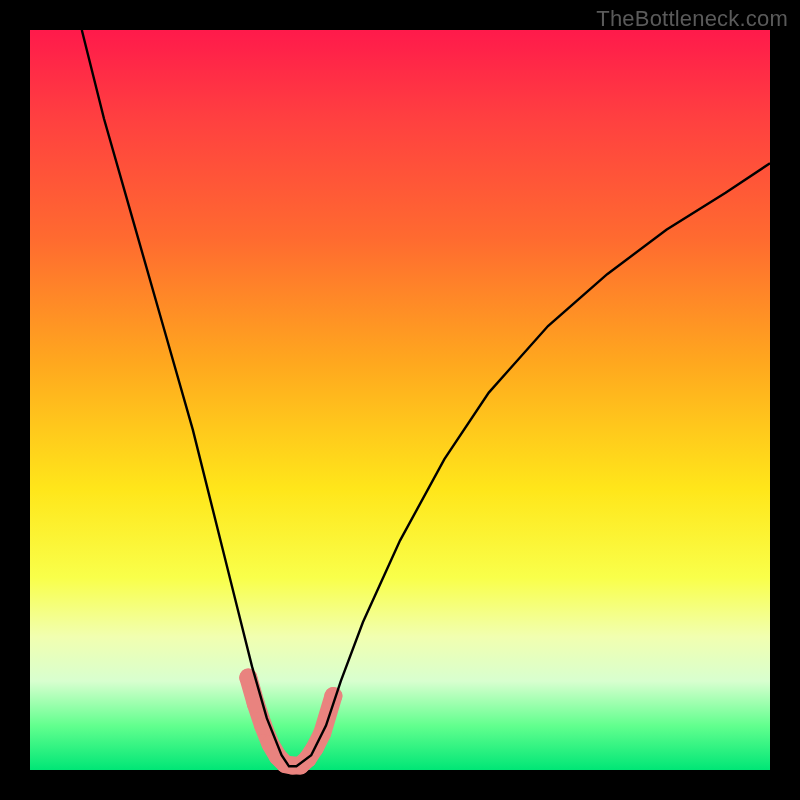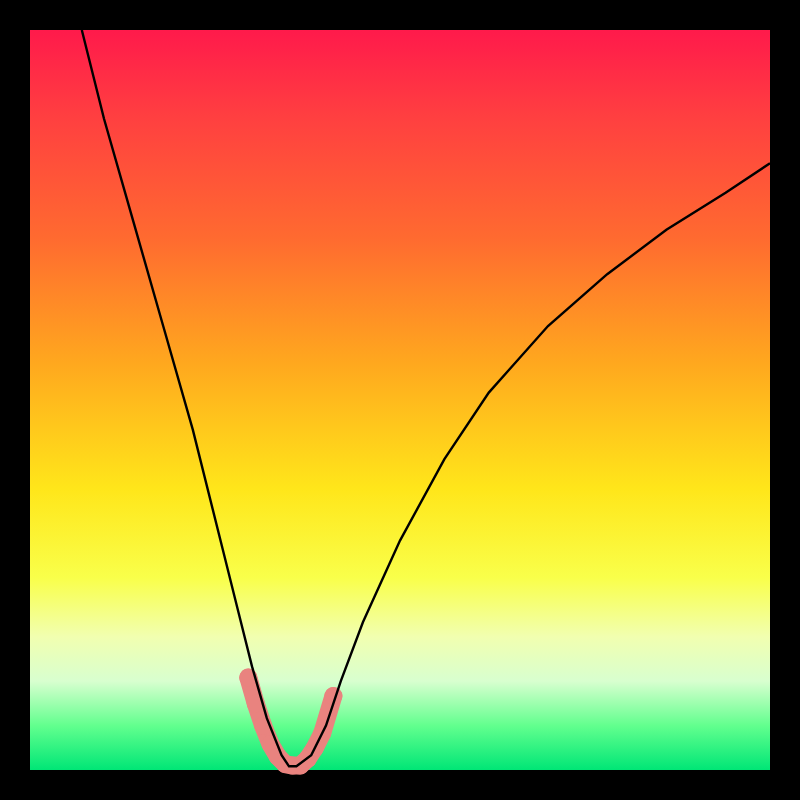--- a/index.html
+++ b/index.html
@@ -72,13 +72,14 @@
           <circle cx="262.7" cy="735.6" r="9" fill="#e9837f"></circle>
           <circle cx="270.1" cy="735.6" r="9" fill="#e9837f"></circle>
           <circle cx="277.5" cy="728.9" r="9" fill="#e9837f"></circle>
           <circle cx="284.9" cy="717.8" r="9" fill="#e9837f"></circle>
           <circle cx="292.3" cy="703.0" r="9" fill="#e9837f"></circle>
           <circle cx="303.4" cy="666.0" r="9" fill="#e9837f"></circle>
         </g>
       <path id="curve-path" fill="none" stroke="#000" stroke-width="2.4" d="M51.8 0.0 L74.0 88.8 L103.6 192.4 L133.2 296.0 L162.8 399.6 L192.4 518.0 L207.2 577.2 L222.0 636.4 L236.8 688.2 L251.6 725.2 L259.0 736.3 L266.4 736.3 L281.2 725.2 L296.0 695.6 L310.8 651.2 L333.0 592.0 L370.0 510.6 L414.4 429.2 L458.8 362.6 L518.0 296.0 L577.2 244.2 L636.4 199.8 L695.6 162.8 L740.0 133.2"></path>
     </svg>
   </div>
+  <div class="watermark">TheBottleneck.com</div>
 </div>
 
 </body></html>

